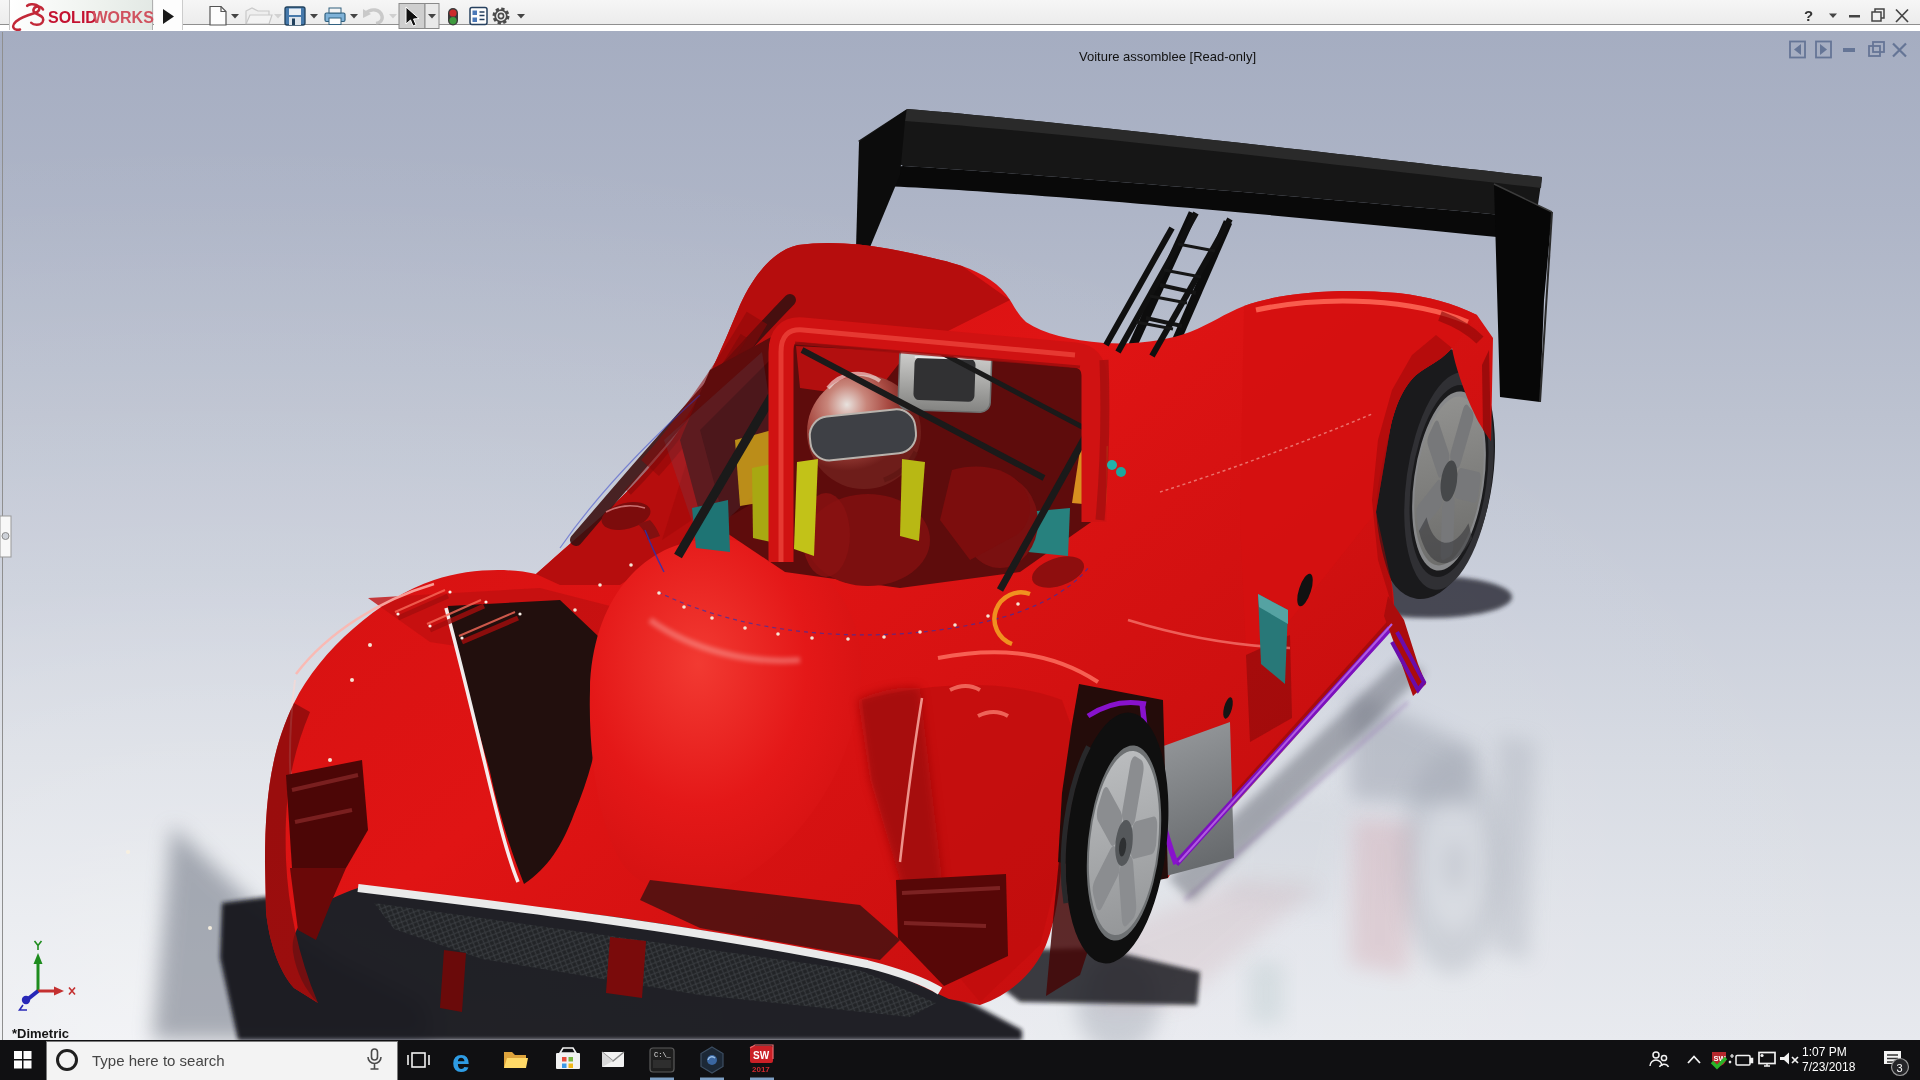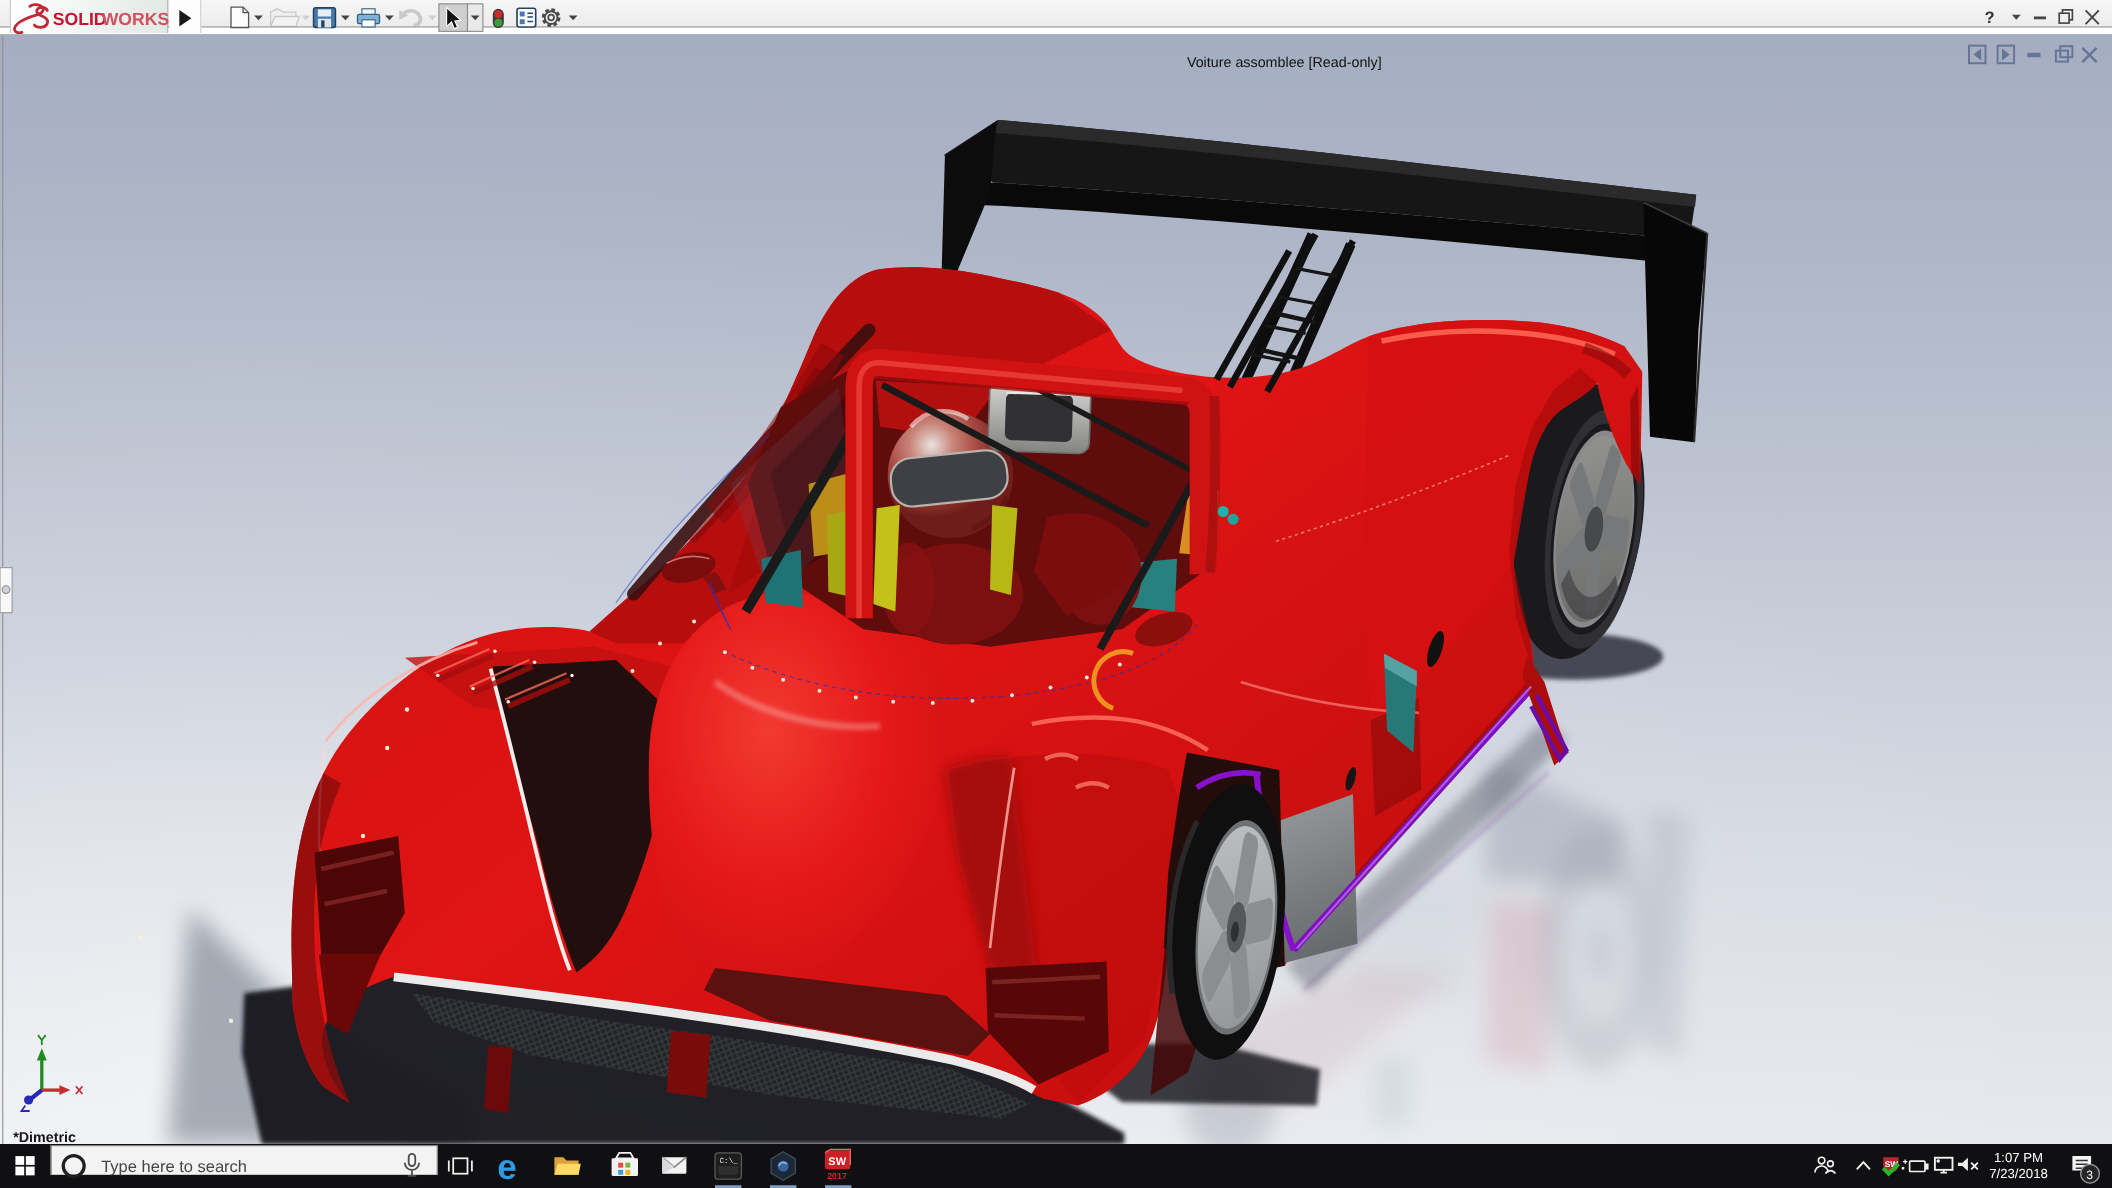--- a/index.html
+++ b/index.html
@@ -7,24 +7,24 @@
   font-family:"Liberation Sans", sans-serif; }
 #topbar { position:absolute; left:0; top:0; width:1920px; height:25px;
   background:linear-gradient(#f6f6f6,#ececec); border-bottom:1px solid #8f8f8f; }
 #logobox { position:absolute; left:9px; top:0; width:144px; height:30px;
   background:linear-gradient(100deg,#ffffff,#eef2ee 60%,#e2e8e4); border-right:1px solid #b0b0b0; border-left:1px solid #c8c8c8;}
 #flybtn { position:absolute; left:154px; top:0; width:29px; height:30px; background:#fdfdfd;
   border-right:1px solid #cccccc; }
 #title { position:absolute; left:1079px; top:17px; height:30px;
   font-size:13px; color:#111; line-height:31px;margin-top:24px; }
 #taskbar { position:absolute; left:0; top:1040px; width:1920px; height:40px; background:#101012; }
-#searchbox { position:absolute; left:46px; top:1041px; width:352px; height:27px;
+#searchbox { position:absolute; left:46px; top:1041px; width:352px; height:39px;
   background:#f3f3f3; border:1px solid #7a7a7a; border-bottom:none; }
 #searchbox span { position:absolute; left:45px; top:10px; font-size:15px; color:#454545; }
-#clock { position:absolute; left:1802px; top:1045px; width:66px; text-align:center;
+#clock { position:absolute; left:1802px; top:1045px; width:66px; 
   color:#fff; font-size:12px; line-height:15px; }
 </style>
 </head>
 <body>
   <svg id="view" style="position:absolute;left:0;top:31px" width="1920" height="1009" viewBox="0 31 1920 1009">
     <defs>
       <linearGradient id="bg" x1="0" y1="31" x2="0" y2="1040" gradientUnits="userSpaceOnUse">
         <stop offset="0" stop-color="#a5adc1"></stop>
         <stop offset="0.18" stop-color="#aeb5c7"></stop>
         <stop offset="0.38" stop-color="#bcc2d0"></stop>

